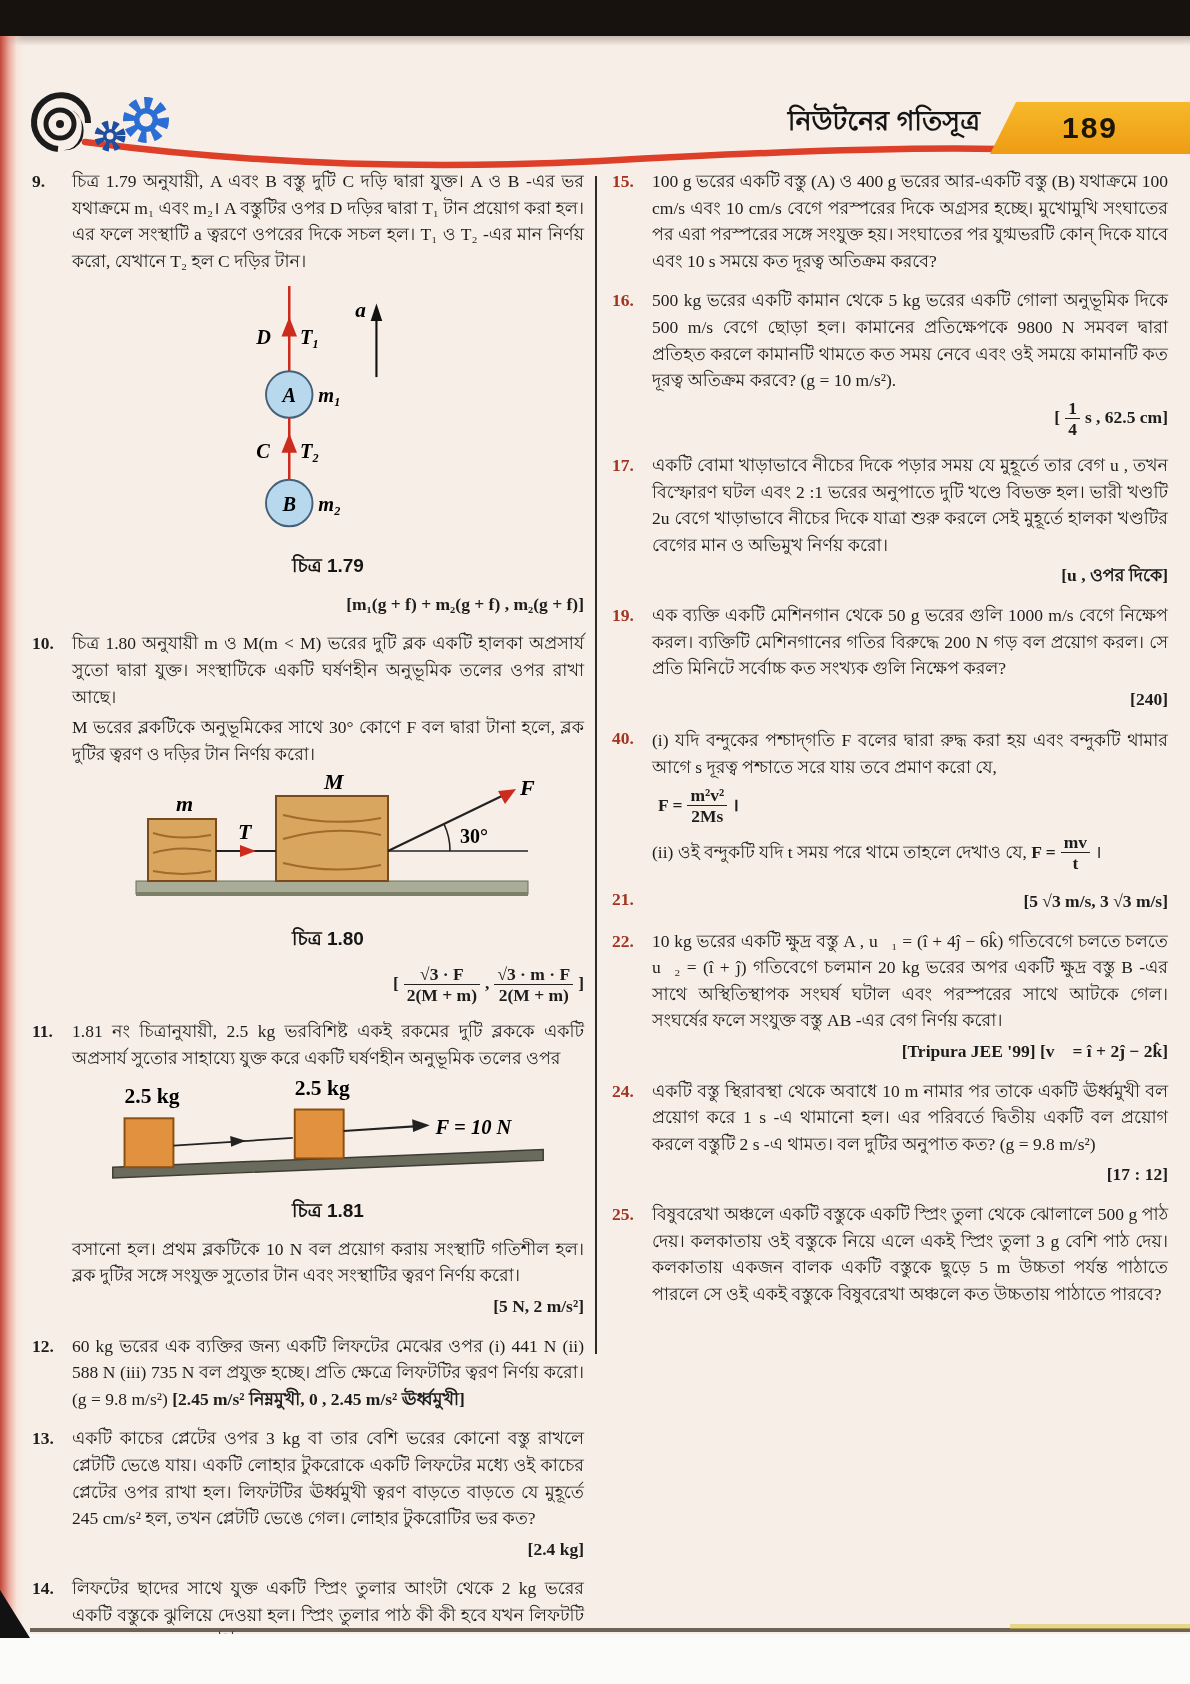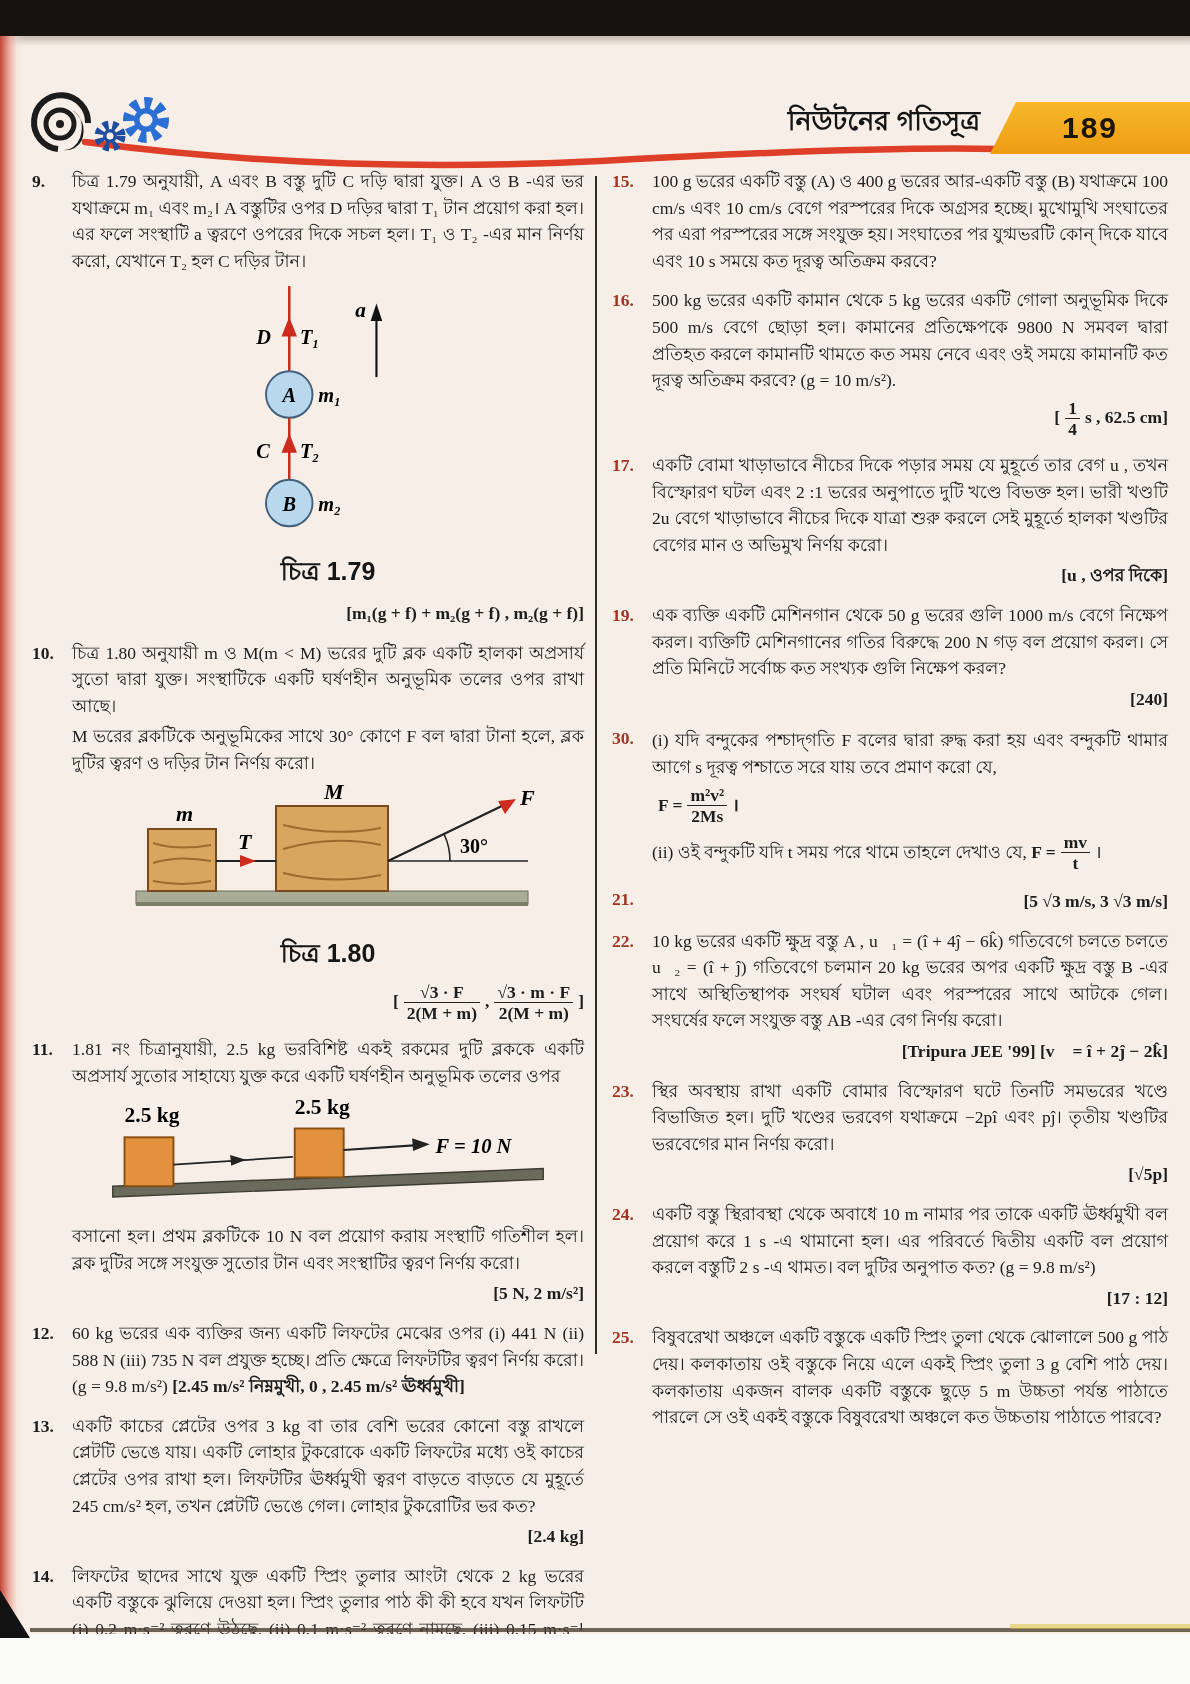--- a/index.html
+++ b/index.html
@@ -37,21 +37,21 @@
   .ptext p{margin:0 0 4px 0;}
   .ans{text-align:right;font-weight:600;margin:2px 0 4px 0;}
   .ans-inline{font-weight:600;white-space:nowrap;}
 
   .frac{display:inline-flex;flex-direction:column;text-align:center;vertical-align:middle;line-height:1.15;margin:0 5px;font-weight:600;}
   .frac .num{border-bottom:1.6px solid #222;padding:0 3px;display:block;}
   .frac .den{padding:0 3px;display:block;}
   .formula-line{margin:4px 0 6px 6px;font-weight:600;display:flex;align-items:center;}
 
   .figure{margin:6px auto 10px auto;text-align:center;}
-  .figcaption{font-size:25px;font-weight:bold;margin-top:2px;color:#161616;
+  .figcaption{font-size:19px;font-weight:bold;margin-top:2px;color:#161616;
       font-family:"Liberation Sans","DejaVu Sans",sans-serif;text-align:center;}
   svg text{font-family:"Liberation Serif","DejaVu Serif",serif;}
   .sublist{margin:2px 0;}
 </style>
 </head>
 <body>
 
 <div class="page">
 
   <div class="top-strip"></div>
@@ -176,20 +176,21 @@
             <rect x="22" y="42" width="50" height="50" fill="#e2923f" stroke="#8a4f12" stroke-width="2"></rect>
             <rect x="196" y="33" width="50" height="50" fill="#e2923f" stroke="#8a4f12" stroke-width="2"></rect>
             <line x1="72" y1="70" x2="194" y2="62" stroke="#222" stroke-width="1.8"></line>
             <polygon points="146,65 130,60 131,71" fill="#222"></polygon>
             <line x1="246" y1="55" x2="322" y2="50" stroke="#222" stroke-width="2.2"></line>
             <polygon points="334,49 316,43 317,56" fill="#222"></polygon>
             <text x="22" y="26" font-size="22" font-weight="bold" font-family="Liberation Sans, DejaVu Sans, sans-serif">2.5 kg</text>
             <text x="196" y="18" font-size="22" font-weight="bold" font-family="Liberation Sans, DejaVu Sans, sans-serif">2.5 kg</text>
             <text x="340" y="58" font-size="21" font-style="italic" font-weight="bold">F = 10 N</text>
           </svg>
+          <div class="figcaption">চিত্র 1.81</div>
         </div>
 
         <p>বসানো হল। প্রথম ব্লকটিকে 10 N বল প্রয়োগ করায় সংস্থাটি গতিশীল হল। ব্লক দুটির সঙ্গে সংযুক্ত সুতোর টান এবং সংস্থাটির ত্বরণ নির্ণয় করো।</p>
         <div class="ans">[5 N, 2 m/s²]</div>
       </div>
     </div>
 
     <div class="prob">
       <span class="pnum">12.</span>
       <div class="ptext">
@@ -248,21 +249,21 @@
 
     <div class="prob">
       <span class="pnum">19.</span>
       <div class="ptext">
         <p>এক ব্যক্তি একটি মেশিনগান থেকে 50 g ভরের গুলি 1000 m/s বেগে নিক্ষেপ করল। ব্যক্তিটি মেশিনগানের গতির বিরুদ্ধে 200 N গড় বল প্রয়োগ করল। সে প্রতি মিনিটে সর্বোচ্চ কত সংখ্যক গুলি নিক্ষেপ করল?</p>
         <div class="ans">[240]</div>
       </div>
     </div>
 
     <div class="prob">
-      <span class="pnum">30.</span>
+      <span class="pnum">40.</span>
       <div class="ptext">
         <div class="sublist">
           <p><span>(i)</span> <span>যদি বন্দুকের পশ্চাদ্‌গতি F বলের দ্বারা রুদ্ধ করা হয় এবং বন্দুকটি থামার আগে s দূরত্ব পশ্চাতে সরে যায় তবে প্রমাণ করো যে,</span></p>
           <div class="formula-line">
             <span>F =</span>
             <span class="frac">
                 <span class="num">m²v²</span>
                 <span class="den">2Ms</span>
               </span>
             <span>।</span>
@@ -290,27 +291,20 @@
     </div>
 
     <div class="prob">
       <span class="pnum">22.</span>
       <div class="ptext">
         <p>10 kg ভরের একটি ক্ষুদ্র বস্তু A , u⃗₁ = (î + 4ĵ − 6k̂) গতিবেগে চলতে চলতে u⃗₂ = (î + ĵ) গতিবেগে চলমান 20 kg ভরের অপর একটি ক্ষুদ্র বস্তু B -এর সাথে অস্থিতিস্থাপক সংঘর্ষ ঘটাল এবং পরস্পরের সাথে আটকে গেল। সংঘর্ষের ফলে সংযুক্ত বস্তু AB -এর বেগ নির্ণয় করো।</p>
         <div class="ans">[Tripura JEE '99] [v⃗ = î + 2ĵ − 2k̂]</div>
       </div>
     </div>
 
-    <div class="prob">
-      <span class="pnum">23.</span>
-      <div class="ptext">
-        <p>স্থির অবস্থায় রাখা একটি বোমার বিস্ফোরণ ঘটে তিনটি সমভরের খণ্ডে বিভাজিত হল। দুটি খণ্ডের ভরবেগ যথাক্রমে −2pî এবং pĵ। তৃতীয় খণ্ডটির ভরবেগের মান নির্ণয় করো।</p>
-        <div class="ans">[√5p]</div>
-      </div>
-    </div>
 
     <div class="prob">
       <span class="pnum">24.</span>
       <div class="ptext">
         <p>একটি বস্তু স্থিরাবস্থা থেকে অবাধে 10 m নামার পর তাকে একটি ঊর্ধ্বমুখী বল প্রয়োগ করে 1 s -এ থামানো হল। এর পরিবর্তে দ্বিতীয় একটি বল প্রয়োগ করলে বস্তুটি 2 s -এ থামত। বল দুটির অনুপাত কত? (g = 9.8 m/s²)</p>
         <div class="ans">[17 : 12]</div>
       </div>
     </div>
 
     <div class="prob">

